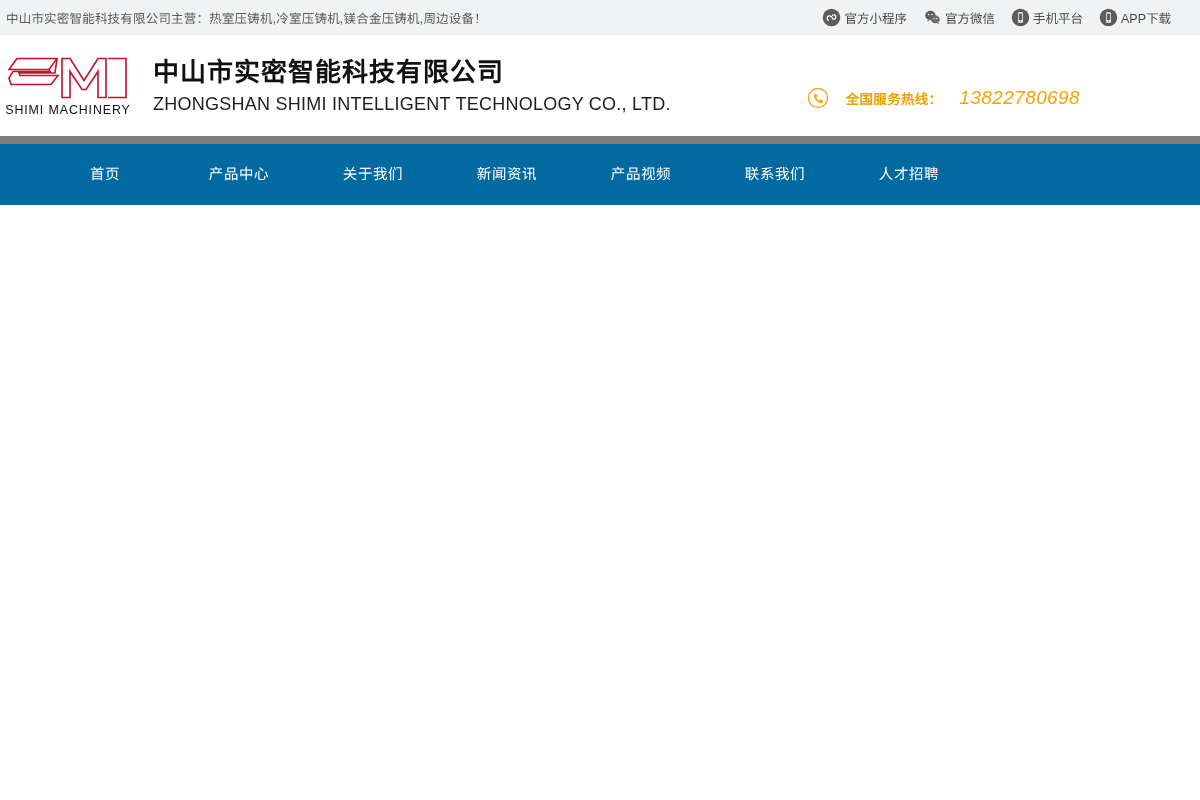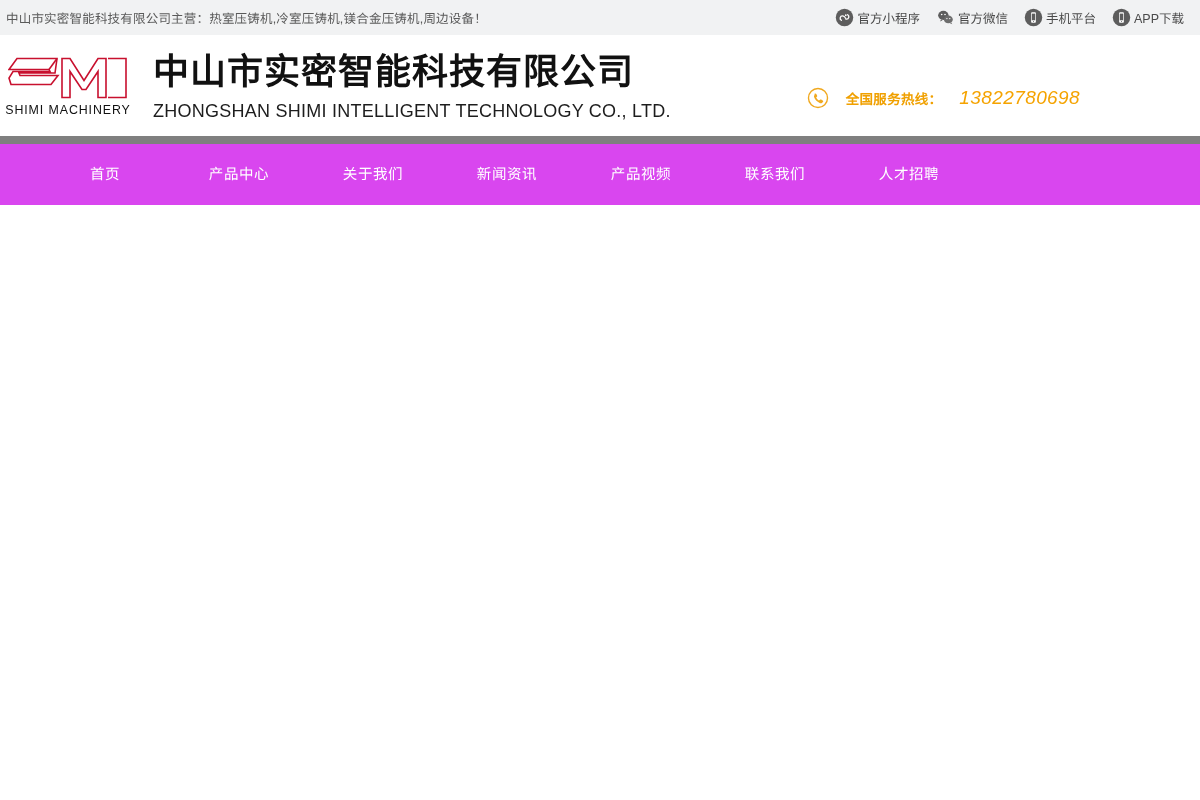--- a/index.html
+++ b/index.html
@@ -13,21 +13,21 @@
     overflow: hidden;
   }
 
   
   .topbar {
     height: 35px;
     background: #f1f2f3;
     display: flex;
     align-items: center;
     justify-content: space-between;
-    padding: 0 8px 0 6px;
+    padding: 0 21px 0 6px;
   }
 
   .topbar-slogan {
     font-size: 12.5px;
     color: #5a5a5a;
     letter-spacing: 0.2px;
     white-space: nowrap;
   }
 
   .topbar-links {
@@ -86,27 +86,26 @@
     font-family: "Liberation Sans", "DejaVu Sans", sans-serif;
   }
 
   .company-block {
     margin-left: 23px;
     display: flex;
     flex-direction: column;
     justify-content: center;
   }
   .company-cn {
-    font-size: 36px;
+    font-size: 26px;
     font-weight: bold;
     color: #111111;
     letter-spacing: 1px;
     line-height: 1.25;
     white-space: nowrap;
-    font-family: Liberation Serif, serif;
   }
   .company-en {
     font-size: 18px;
     color: #1d1d1d;
     letter-spacing: 0.25px;
     margin-top: 6px;
     white-space: nowrap;
   }
 
   .hotline {
@@ -137,21 +136,21 @@
   
   .nav-divider {
     height: 8px;
     background: #7f7f7f;
     width: 100%;
   }
 
   
   .navbar {
     height: 61px;
-    background: #d946ef;
+    background: #0369a1;
     display: flex;
     align-items: center;
   }
   .nav-list {
     display: flex;
     align-items: center;
     list-style: none;
     width: 100%;
     padding-left: 38px;
   }

